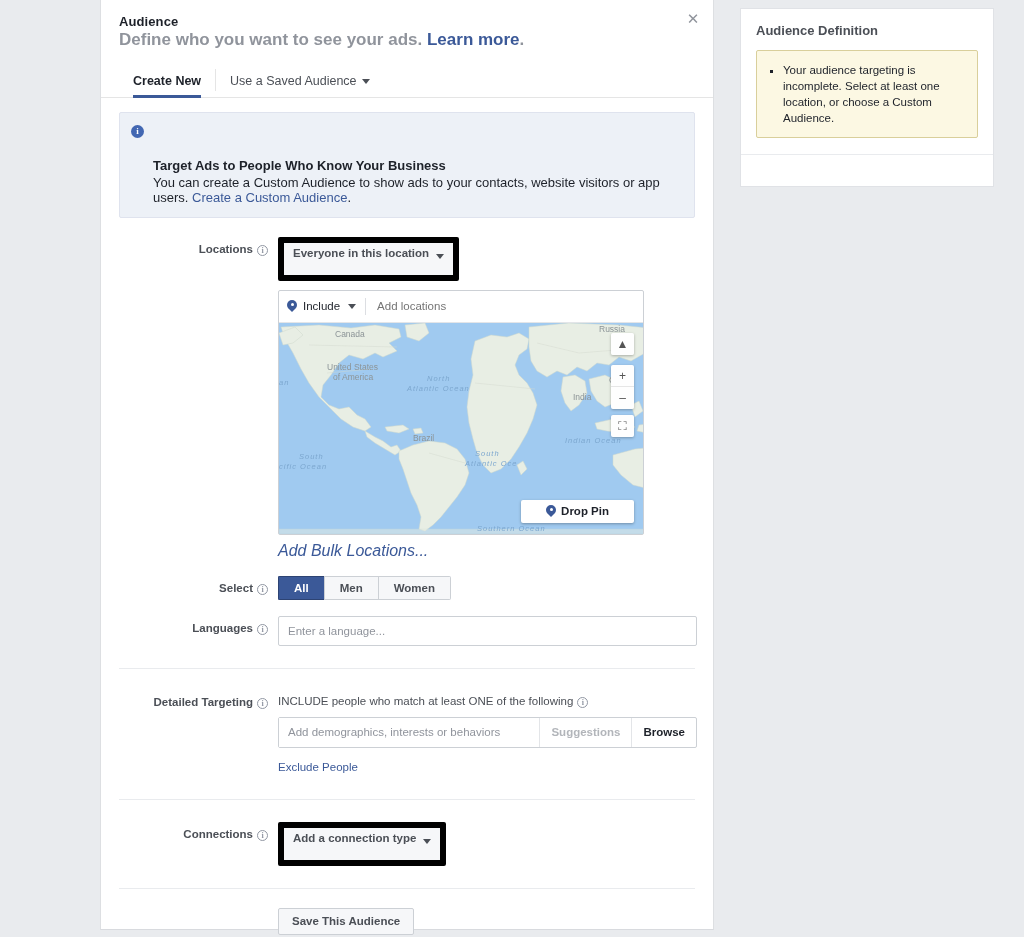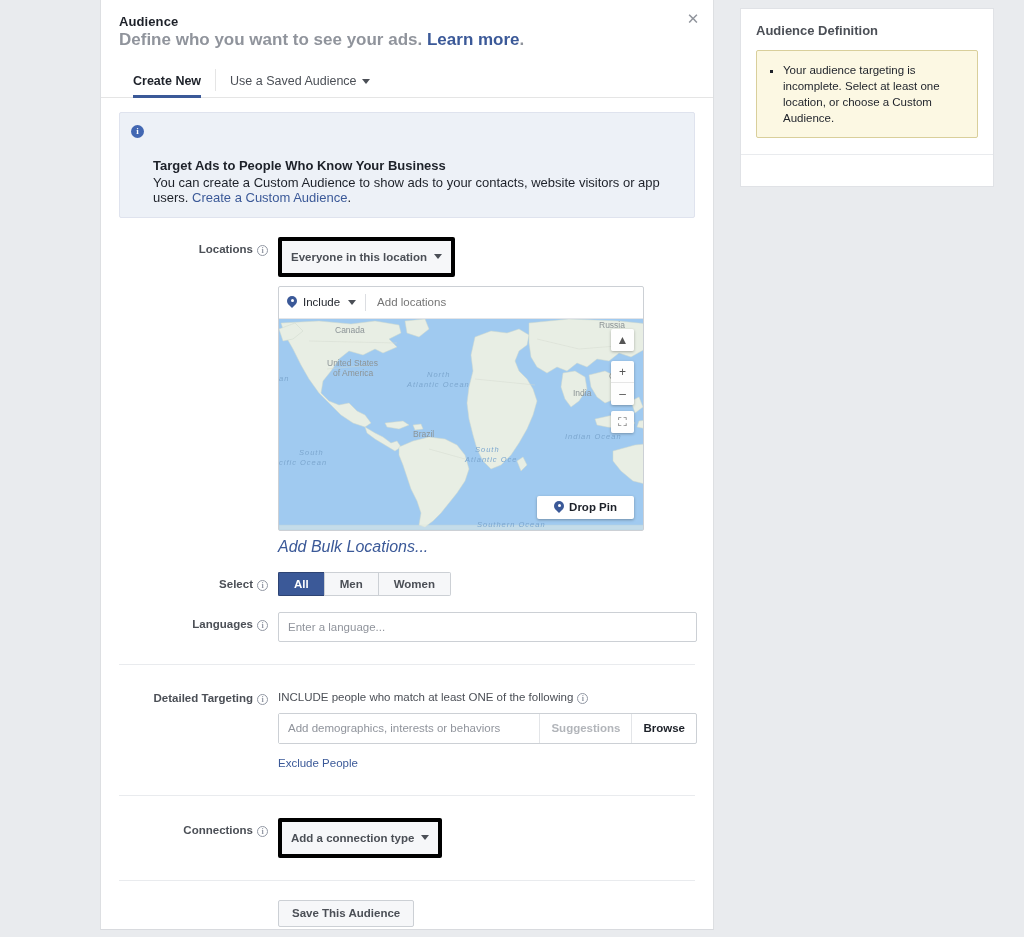--- a/index.html
+++ b/index.html
@@ -117,23 +117,23 @@
     width: 11px; height: 11px; border-radius: 50%;
     border: 1px solid #9197a3;
     color: #9197a3; font-size: 8px; font-weight: bold;
     line-height: 10px; text-align: center;
     font-family: "Liberation Serif", serif;
     margin-left: 4px; vertical-align: 0px; cursor: pointer;
   }
 
   
   .btn {
-    display: inline-flex; align-items: center;
+    display: inline-flex; align-items: flex-end;
     background: #f6f7f9;
-    border: 4px solid #000000;
+    border: 6px solid #000000;
     border-radius: 2px;
     font-size: 11.5px; font-weight: bold; color: #4b4f56;
     padding: 16px 9px; height: 24px;
     cursor: pointer; white-space: nowrap;
   }
   .btn .caret { border-top-color: #4b4f56; margin-left: 7px; }
 
   
   .loc-wrap {
     border: 1px solid #ccd0d5;
@@ -195,21 +195,21 @@
     text-align: center; line-height: 22px;
     font-size: 12px; cursor: pointer;
     border-bottom: 1px solid #e6e6e6;
   }
   .map-ctrl .mc:last-child { border-bottom: 0; }
   .drop-pin {
     position: absolute; right: 9px; bottom: 11px;
     display: inline-flex; align-items: center;
     background: #fff; border-radius: 2px;
     box-shadow: 0 1px 3px rgba(0,0,0,.3);
-    padding: 0 17px; height: 23px;
+    padding: 0 25px; height: 23px;
     font-size: 11.5px; font-weight: bold; color: #1d2129;
     cursor: pointer;
   }
   .bulk-link {
     display: inline-block; margin-top: 7px;
     font-size: 16px; color: #3b5998; cursor: pointer; font-style: italic;
   }
 
   
   .age-row { display: flex; align-items: center; gap: 6px; }

